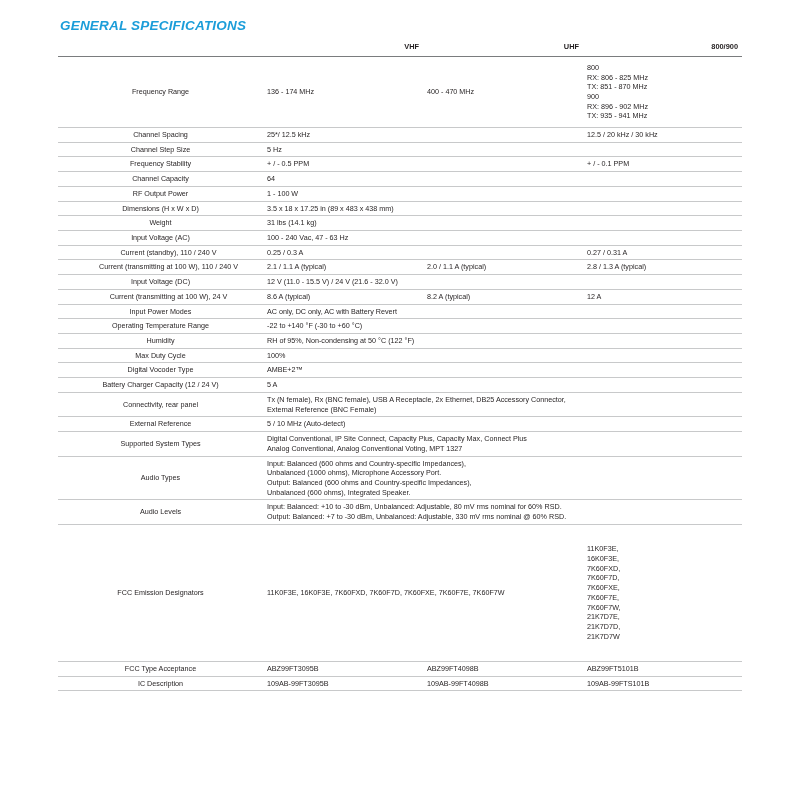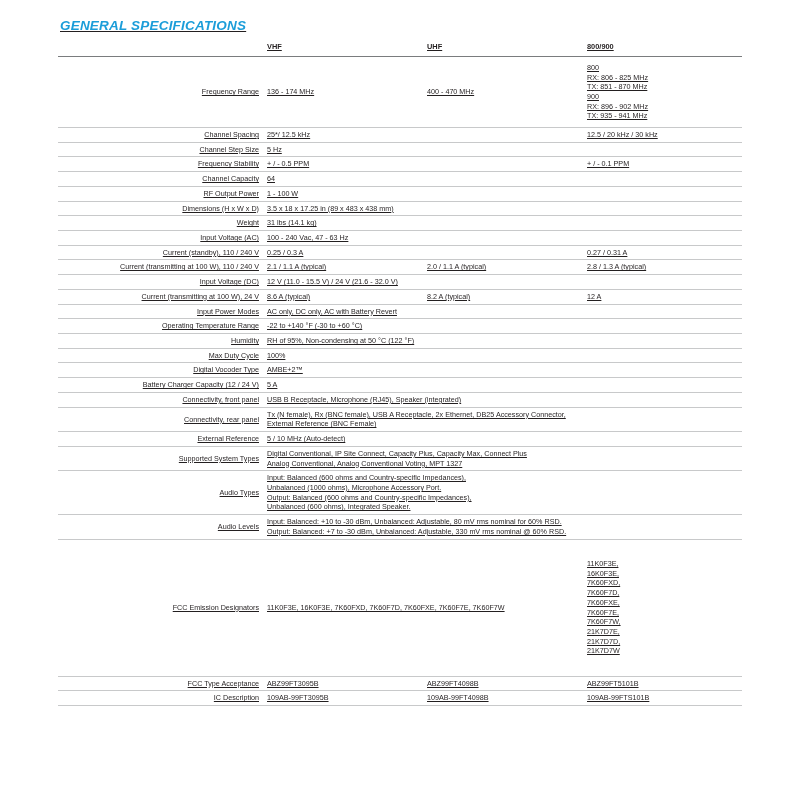--- a/index.html
+++ b/index.html
@@ -13,21 +13,20 @@
     font-family: "Liberation Sans", sans-serif;
     color: #231f20;
     overflow: hidden;
   }
   .page {
     position: relative;
     width: 800px;
     height: 664px;
     box-sizing: border-box;
     padding: 18px 58px 0 58px;
-    text-decoration: underline;
   }
   .doc-title {
     font-size: 13.5px;
     font-weight: bold;
     font-style: italic;
     color: #1b9dd9;
     letter-spacing: 0.2px;
     margin: 0 0 6px 2px;
   }
   table.spec {
@@ -40,26 +39,26 @@
     border: none;
     border-bottom: 1px solid #c8c9ca;
     padding: 2px 4px;
     vertical-align: middle;
     line-height: 1.35;
   }
   table.spec tr.head th {
     border-bottom: 1px solid #7a7c7e;
     font-size: 7.4px;
     font-weight: bold;
-    text-align: left;
+    text-align: right;
     padding: 3px 4px 4px 4px;
   }
   .col-label {
     width: 205px;
-    text-align: right;
+    text-align: center;
     padding-left: 5px;
   }
   .col-label.indent {
     padding-left: 20px;
     margin-top: 13px;
   }
   .vsep {
     border-left: 1px solid #c8c9ca;
   }
   .ctr {
@@ -170,24 +169,20 @@
         </tr>
         <tr>
           <td class="col-label">Digital Vocoder Type</td>
           <td class="ctr vsep " colspan="3">AMBE+2™</td>
         </tr>
         <tr>
           <td class="col-label">Battery Charger Capacity (12 / 24 V)</td>
           <td class="ctr vsep " colspan="3">5 A</td>
         </tr>
         <tr>
-          <td class="col-label">Connectivity, front panel</td>
-          <td class="ctr vsep " colspan="3">USB B Receptacle, Microphone (RJ45), Speaker (integrated)</td>
-        </tr>
-        <tr>
           <td class="col-label">Connectivity, rear panel</td>
           <td class="ctr vsep " colspan="3">Tx (N female), Rx (BNC female), USB A Receptacle, 2x Ethernet, DB25 Accessory Connector,<br>External Reference (BNC Female)</td>
         </tr>
         <tr>
           <td class="col-label">External Reference</td>
           <td class="ctr vsep " colspan="3">5 / 10 MHz (Auto-detect)</td>
         </tr>
         <tr>
           <td class="col-label">Supported System Types</td>
           <td class="ctr vsep " colspan="3">Digital Conventional, IP Site Connect, Capacity Plus, Capacity Max, Connect Plus<br>Analog Conventional, Analog Conventional Voting, MPT 1327</td>

